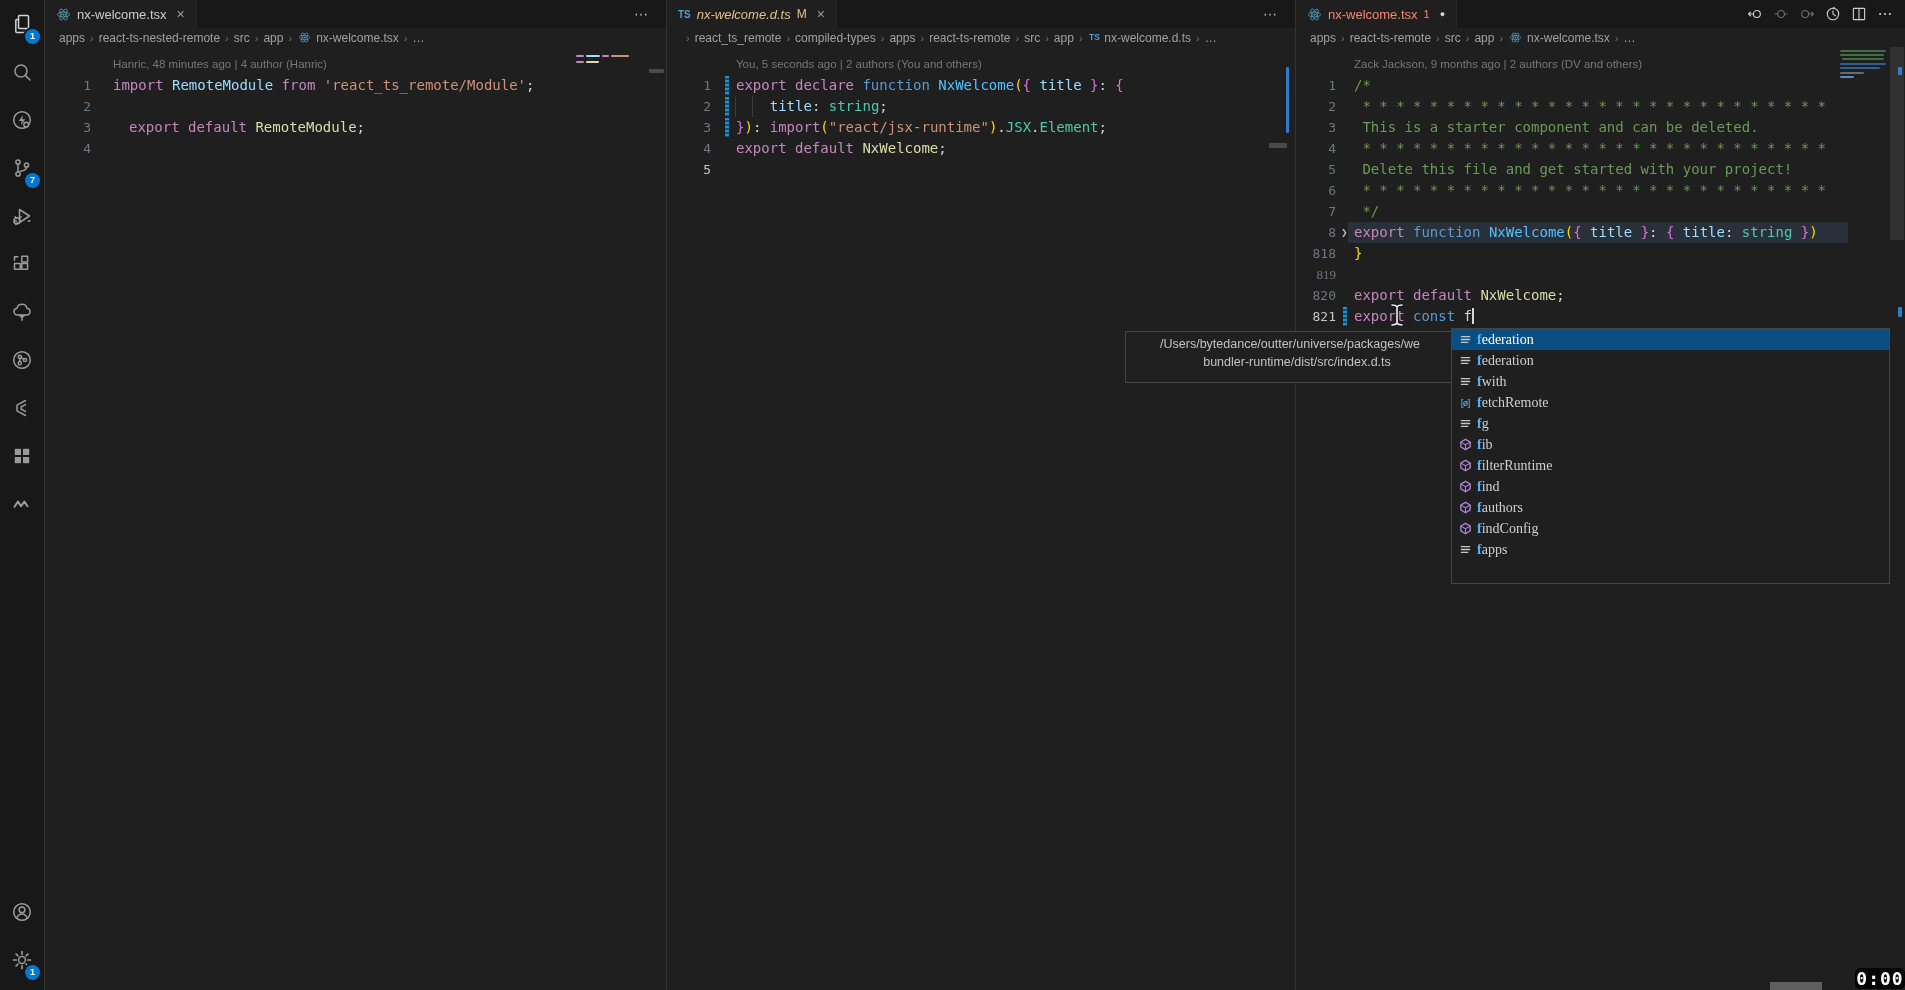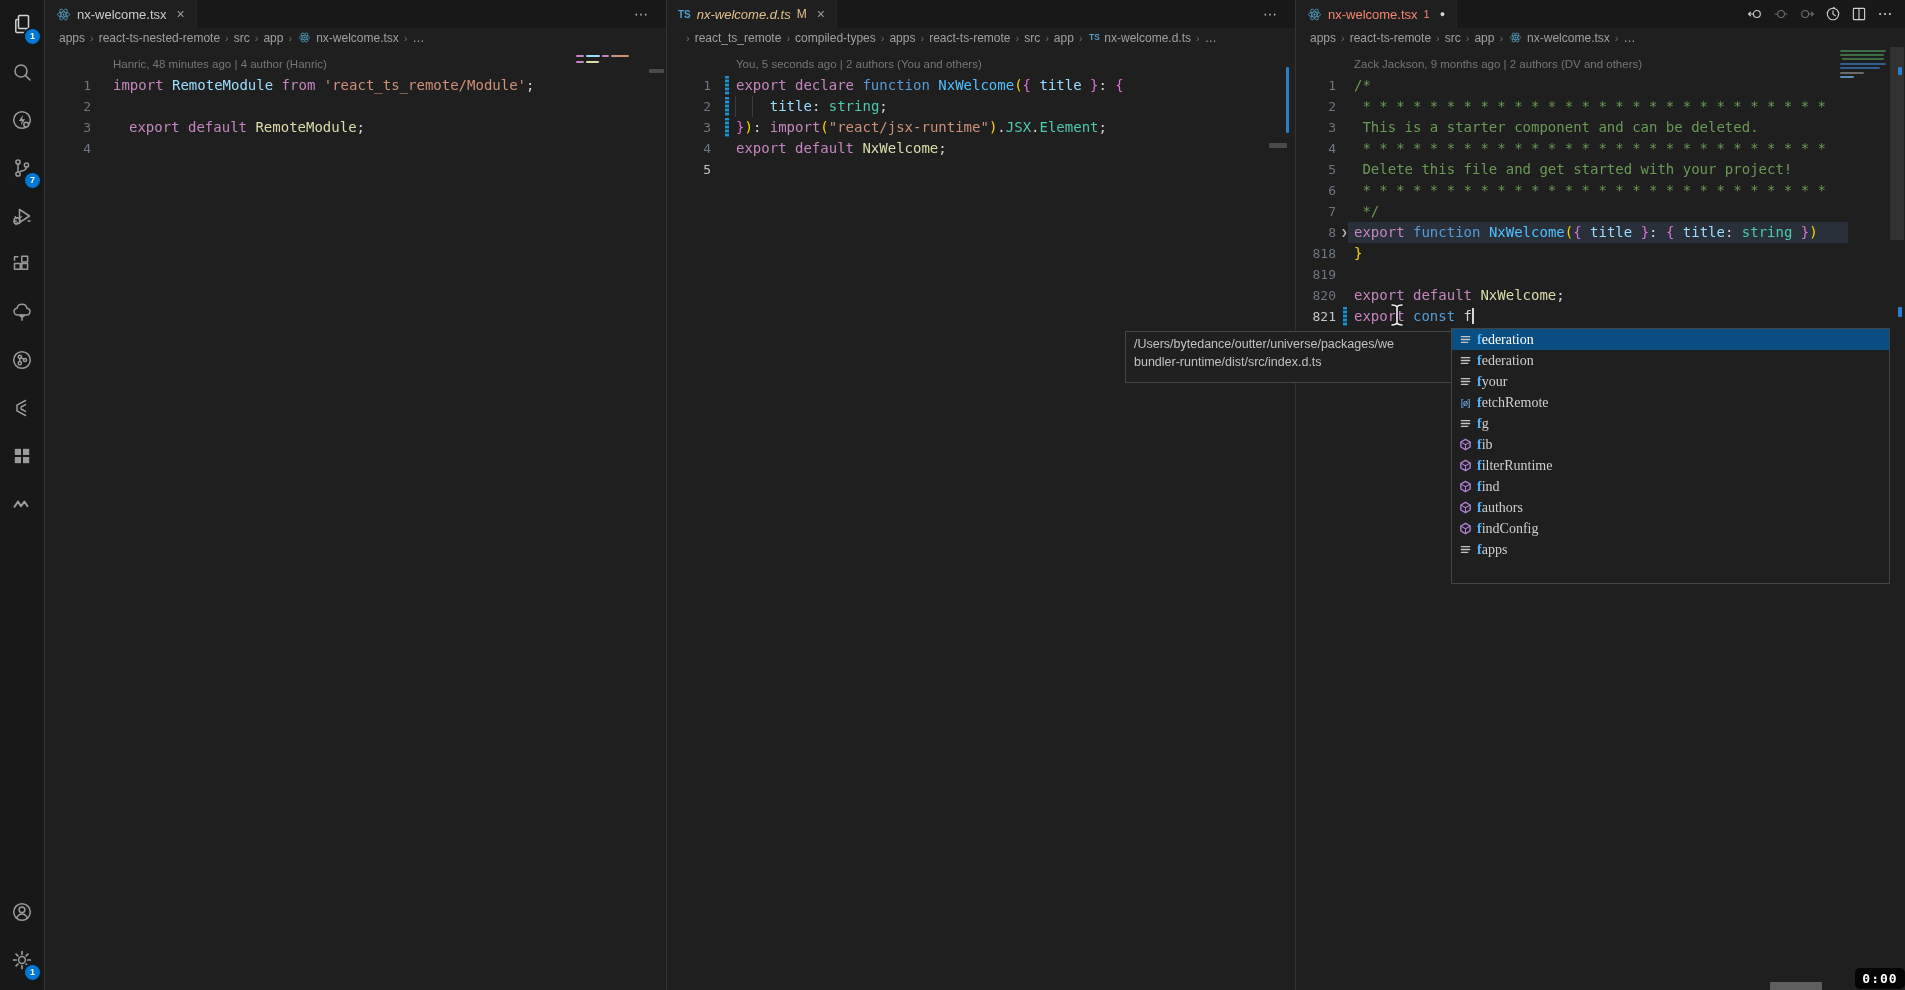--- a/index.html
+++ b/index.html
@@ -53,28 +53,28 @@
   #suggest{position:absolute;background:#1f1f1f;border:1px solid #454545;z-index:30;
            font-family:Liberation Serif, serif;font-size:14px;}
   .sg-row{height:21px;display:flex;align-items:center;padding:0 6px 0 4px;color:#d0d0d0;cursor:pointer;}
   .sg-row.sel{background:#0b4f82;color:#fff;}
   .sg-icon{width:18px;display:flex;justify-content:center;align-items:center;margin-right:3px;flex:none;}
   .sg-icon svg{width:13px;height:13px;}
   .sg-val{font-size:10px;color:#75beff;letter-spacing:-1px;}
   .sg-match{color:#4fb4ff;font-weight:bold;}
   
   #details{position:absolute;background:#202020;border:1px solid #454545;z-index:29;color:#c2c2c2;
-           font-size:12.5px;padding:3px 8px 4px 8px;line-height:18px;}
+           font-size:12.5px;padding:3px 8px 4px 8px;line-height:18px;text-align:center;}
   #details .close{position:absolute;top:2px;right:6px;color:#bdbdbd;font-size:13px;cursor:pointer;}
   
   .deco{position:absolute;}
   .minimap-seg{position:absolute;height:2px;border-radius:1px;}
   
   #rec-badge{position:absolute;right:0;bottom:1px;width:50px;height:21px;background:#050505;border-radius:5px;
-             color:#fff;font-family:"DejaVu Sans Mono",monospace;font-size:13px;font-weight:bold;
+             color:#fff;font-family:"DejaVu Sans Mono",monospace;font-size:18px;font-weight:bold;
              display:flex;align-items:center;justify-content:center;letter-spacing:1px;}
   #bottom-strip{position:absolute;left:1770px;top:982px;width:52px;height:8px;background:#5f5f5f;}
   
   #mouse{position:absolute;z-index:60;pointer-events:none;}
 </style>
 </head>
 <body>
 
 <div id="app">
   <div id="activitybar">
@@ -380,21 +380,21 @@
           <div class="blame" style="padding-left: 58px;">Zack Jackson, 9 months ago | 2 authors (DV and others)</div>
           <div class="cl"><span class="num" style="width: 40px;">1</span><span class="code" style="left: 58px;"><span class="tok" style="color: rgb(106, 153, 85);">/*</span></span></div>
           <div class="cl"><span class="num" style="width: 40px;">2</span><span class="code" style="left: 58px;"><span class="tok" style="color: rgb(106, 153, 85);"> * * * * * * * * * * * * * * * * * * * * * * * * * * * *</span></span></div>
           <div class="cl"><span class="num" style="width: 40px;">3</span><span class="code" style="left: 58px;"><span class="tok" style="color: rgb(106, 153, 85);"> This is a starter component and can be deleted.</span></span></div>
           <div class="cl"><span class="num" style="width: 40px;">4</span><span class="code" style="left: 58px;"><span class="tok" style="color: rgb(106, 153, 85);"> * * * * * * * * * * * * * * * * * * * * * * * * * * * *</span></span></div>
           <div class="cl"><span class="num" style="width: 40px;">5</span><span class="code" style="left: 58px;"><span class="tok" style="color: rgb(106, 153, 85);"> Delete this file and get started with your project!</span></span></div>
           <div class="cl"><span class="num" style="width: 40px;">6</span><span class="code" style="left: 58px;"><span class="tok" style="color: rgb(106, 153, 85);"> * * * * * * * * * * * * * * * * * * * * * * * * * * * *</span></span></div>
           <div class="cl"><span class="num" style="width: 40px;">7</span><span class="code" style="left: 58px;"><span class="tok" style="color: rgb(106, 153, 85);"> */</span></span></div>
           <div class="cl"><div class="line-hl" style="left: 52px; width: 500px;"></div><span class="num" style="width: 40px;">8</span><span class="foldicon" style="left: 45px;">❯</span><span class="code" style="left: 58px;"><span class="tok" style="color: rgb(197, 134, 192);">export </span><span class="tok" style="color: rgb(86, 156, 214);">function </span><span class="tok" style="color: rgb(79, 193, 255);">NxWelcome</span><span class="tok" style="color: rgb(255, 215, 0);">(</span><span class="tok" style="color: rgb(218, 112, 214);">{</span><span class="tok" style="color: rgb(212, 212, 212);"> </span><span class="tok" style="color: rgb(156, 220, 254);">title</span><span class="tok" style="color: rgb(212, 212, 212);"> </span><span class="tok" style="color: rgb(218, 112, 214);">}</span><span class="tok" style="color: rgb(212, 212, 212);">: </span><span class="tok" style="color: rgb(218, 112, 214);">{</span><span class="tok" style="color: rgb(212, 212, 212);"> </span><span class="tok" style="color: rgb(156, 220, 254);">title</span><span class="tok" style="color: rgb(212, 212, 212);">: </span><span class="tok" style="color: rgb(78, 201, 176);">string</span><span class="tok" style="color: rgb(212, 212, 212);"> </span><span class="tok" style="color: rgb(218, 112, 214);">}</span><span class="tok" style="color: rgb(255, 215, 0);">)</span></span></div>
           <div class="cl"><span class="num" style="width: 40px;">818</span><span class="code" style="left: 58px;"><span class="tok" style="color: rgb(255, 215, 0);">}</span></span></div>
-          <div class="cl"><span class="num" style="width: 40px;">819</span><span class="code" style="left: 58px;"></span></div>
+          <div class="cl"><span class="num" style="width: 40px; font-family: Liberation Serif, serif;">819</span><span class="code" style="left: 58px;"></span></div>
           <div class="cl"><span class="num" style="width: 40px;">820</span><span class="code" style="left: 58px;"><span class="tok" style="color: rgb(197, 134, 192);">export default </span><span class="tok" style="color: rgb(220, 220, 170);">NxWelcome</span><span class="tok" style="color: rgb(212, 212, 212);">;</span></span></div>
           <div class="cl"><span class="num active" style="width: 40px;">821</span><span class="modbar" style="left: 47px;"></span><span class="code" style="left: 58px;"><span class="tok" style="color: rgb(197, 134, 192);">export </span><span class="tok" style="color: rgb(86, 156, 214);">const </span><span class="tok" style="color: rgb(212, 212, 212);">f</span><span class="caret"></span></span></div>
         </div>
       </div>
     </div>
 
   <div id="details" style="left:1125px;top:331px;width:326px;height:43px;">
     <div style="padding-right:14px;white-space:nowrap;overflow:hidden;">/Users/bytedance/outter/universe/packages/we</div>
     <div style="white-space:nowrap;">bundler-runtime/dist/src/index.d.ts</div>
     <span class="close">×</span>
@@ -416,21 +416,21 @@
           </svg>
         </span>
         <span><span class="sg-match">f</span><span>ederation</span></span>
       </div>
       <div class="sg-row">
         <span class="sg-icon">
           <svg viewBox="0 0 14 14" fill="none" stroke="#c5c5c5" stroke-width="1.5" stroke-linecap="round" stroke-linejoin="round">
             <path d="M2.5 4h9M2.5 7h9M2.5 10h7" stroke-width="1.4" <="" svg=""></path>
           </svg>
         </span>
-        <span><span class="sg-match">f</span><span>your</span></span>
+        <span><span class="sg-match">f</span><span>with</span></span>
       </div>
       <div class="sg-row">
         <span class="sg-icon">
           <span class="sg-val">[ø]</span>
         </span>
         <span><span class="sg-match">f</span><span>etchRemote</span></span>
       </div>
       <div class="sg-row">
         <span class="sg-icon">
           <svg viewBox="0 0 14 14" fill="none" stroke="#c5c5c5" stroke-width="1.5" stroke-linecap="round" stroke-linejoin="round">

